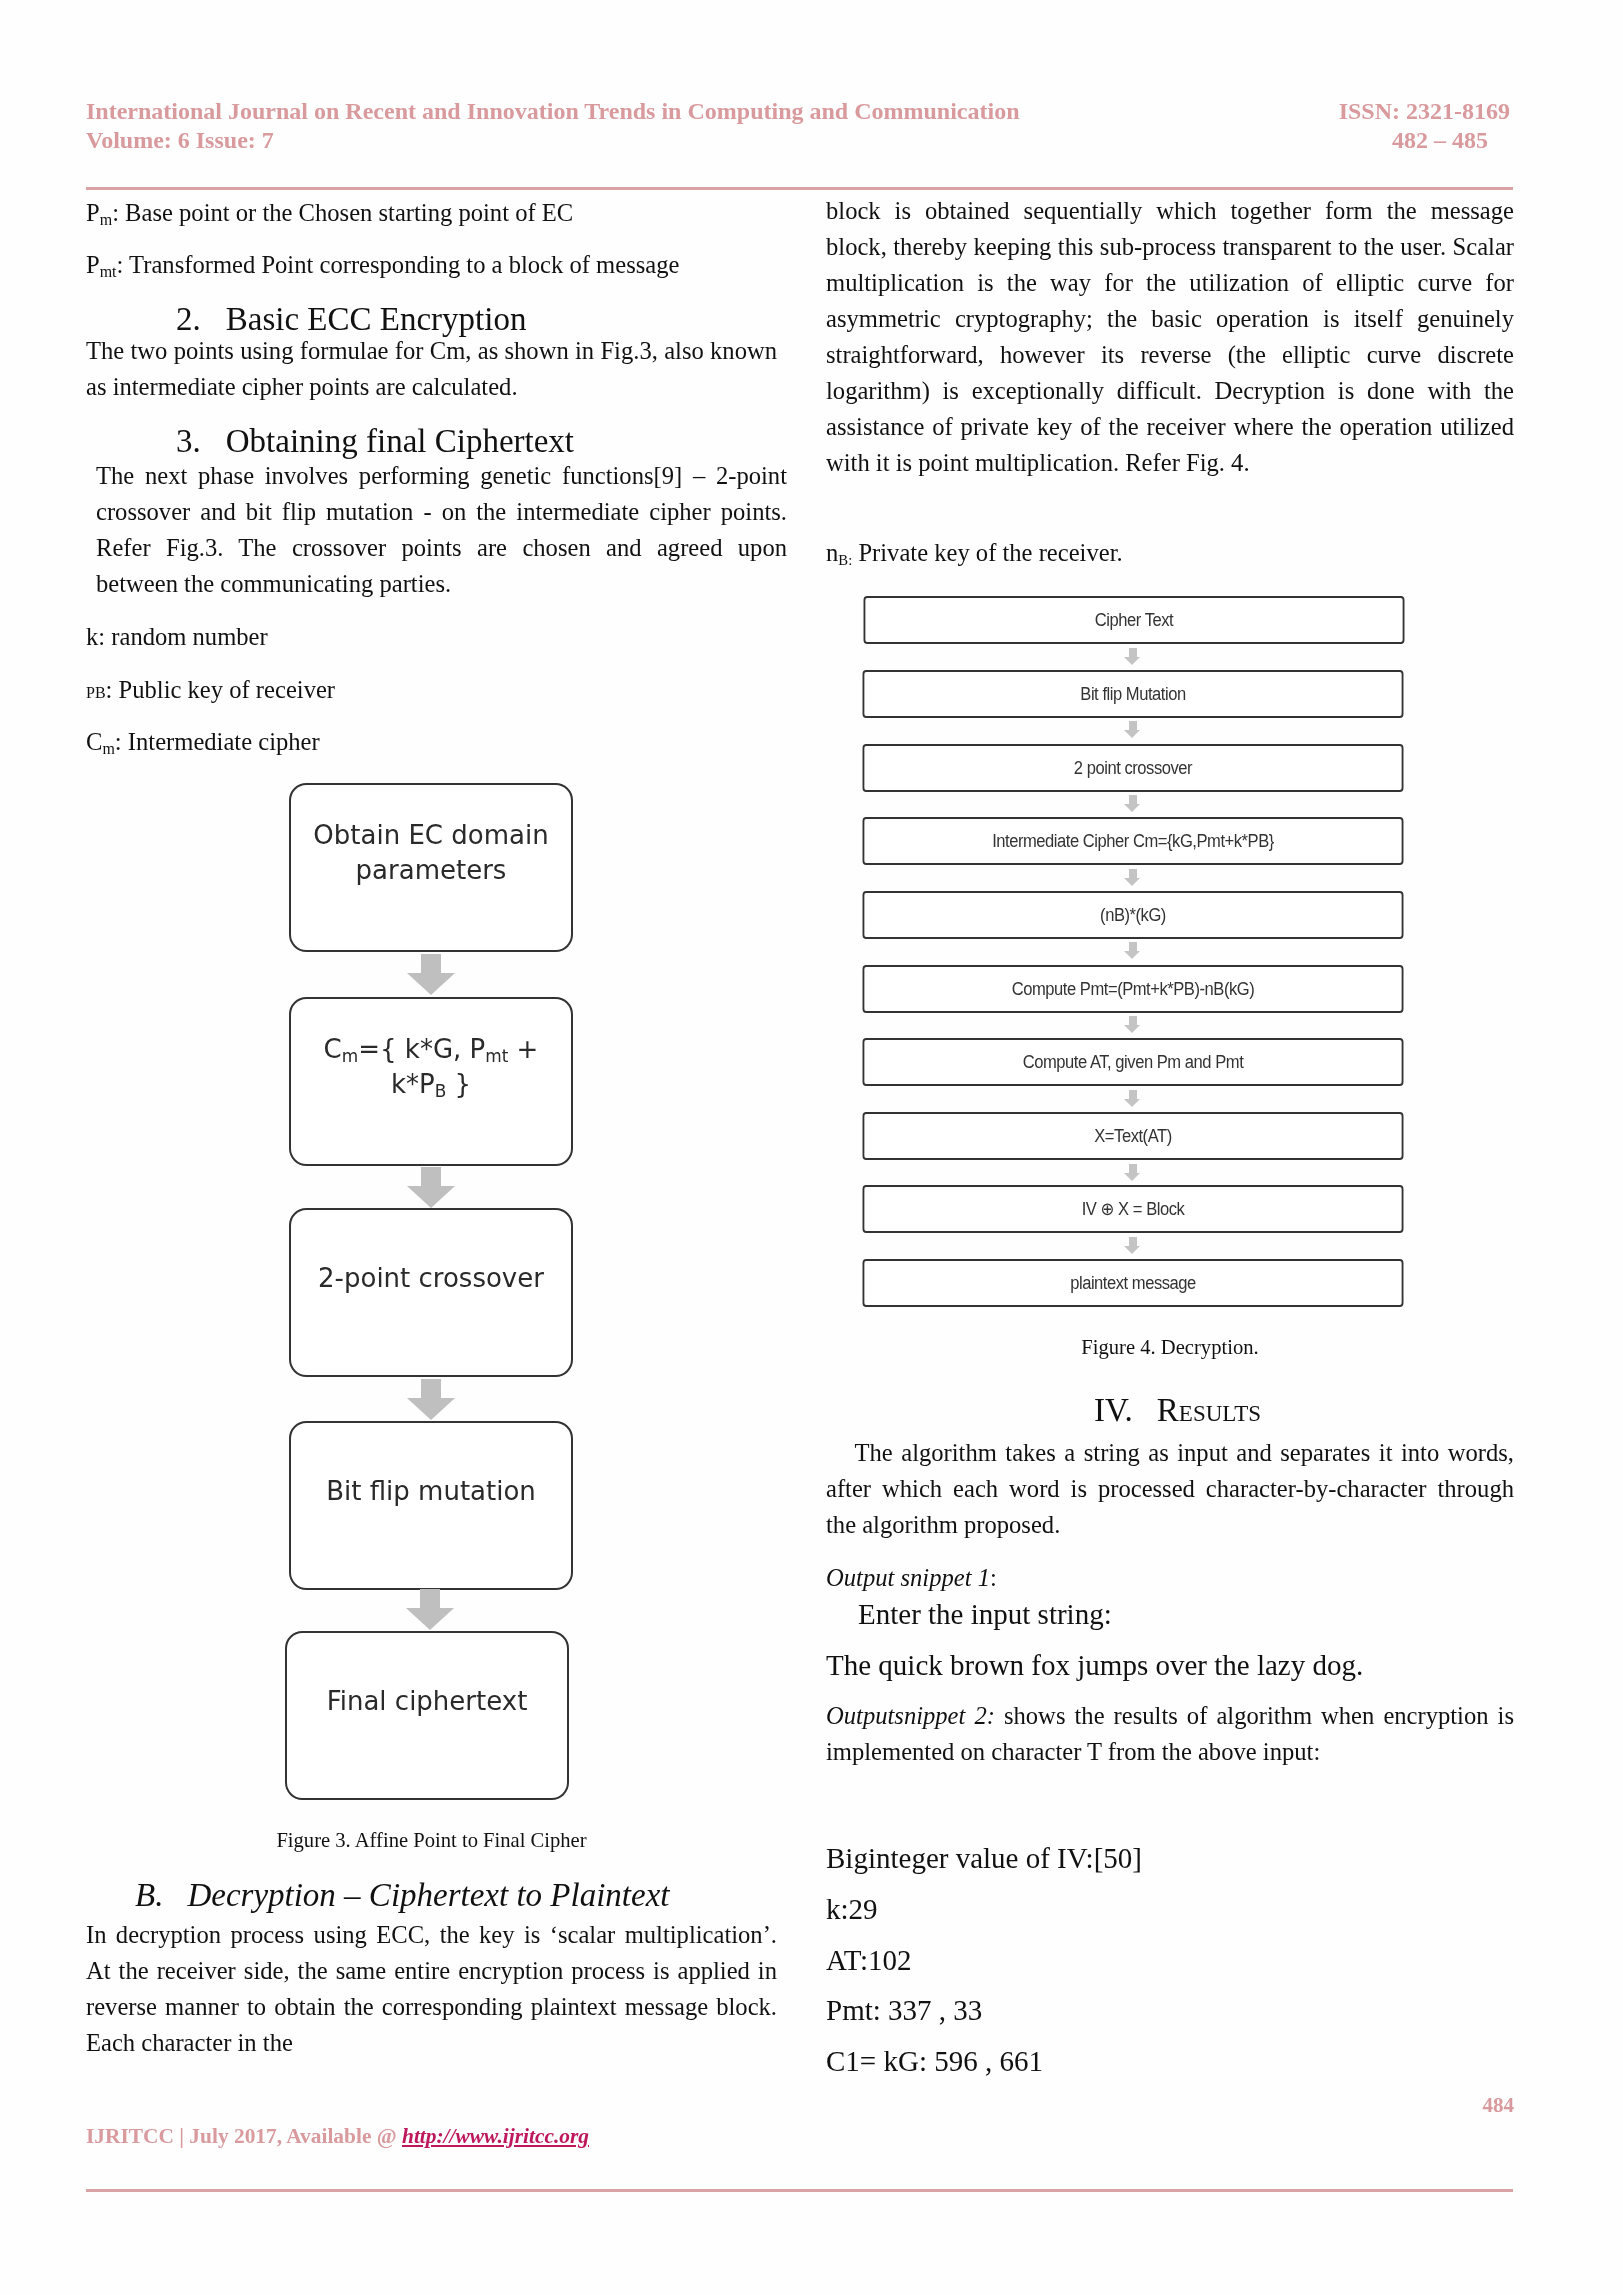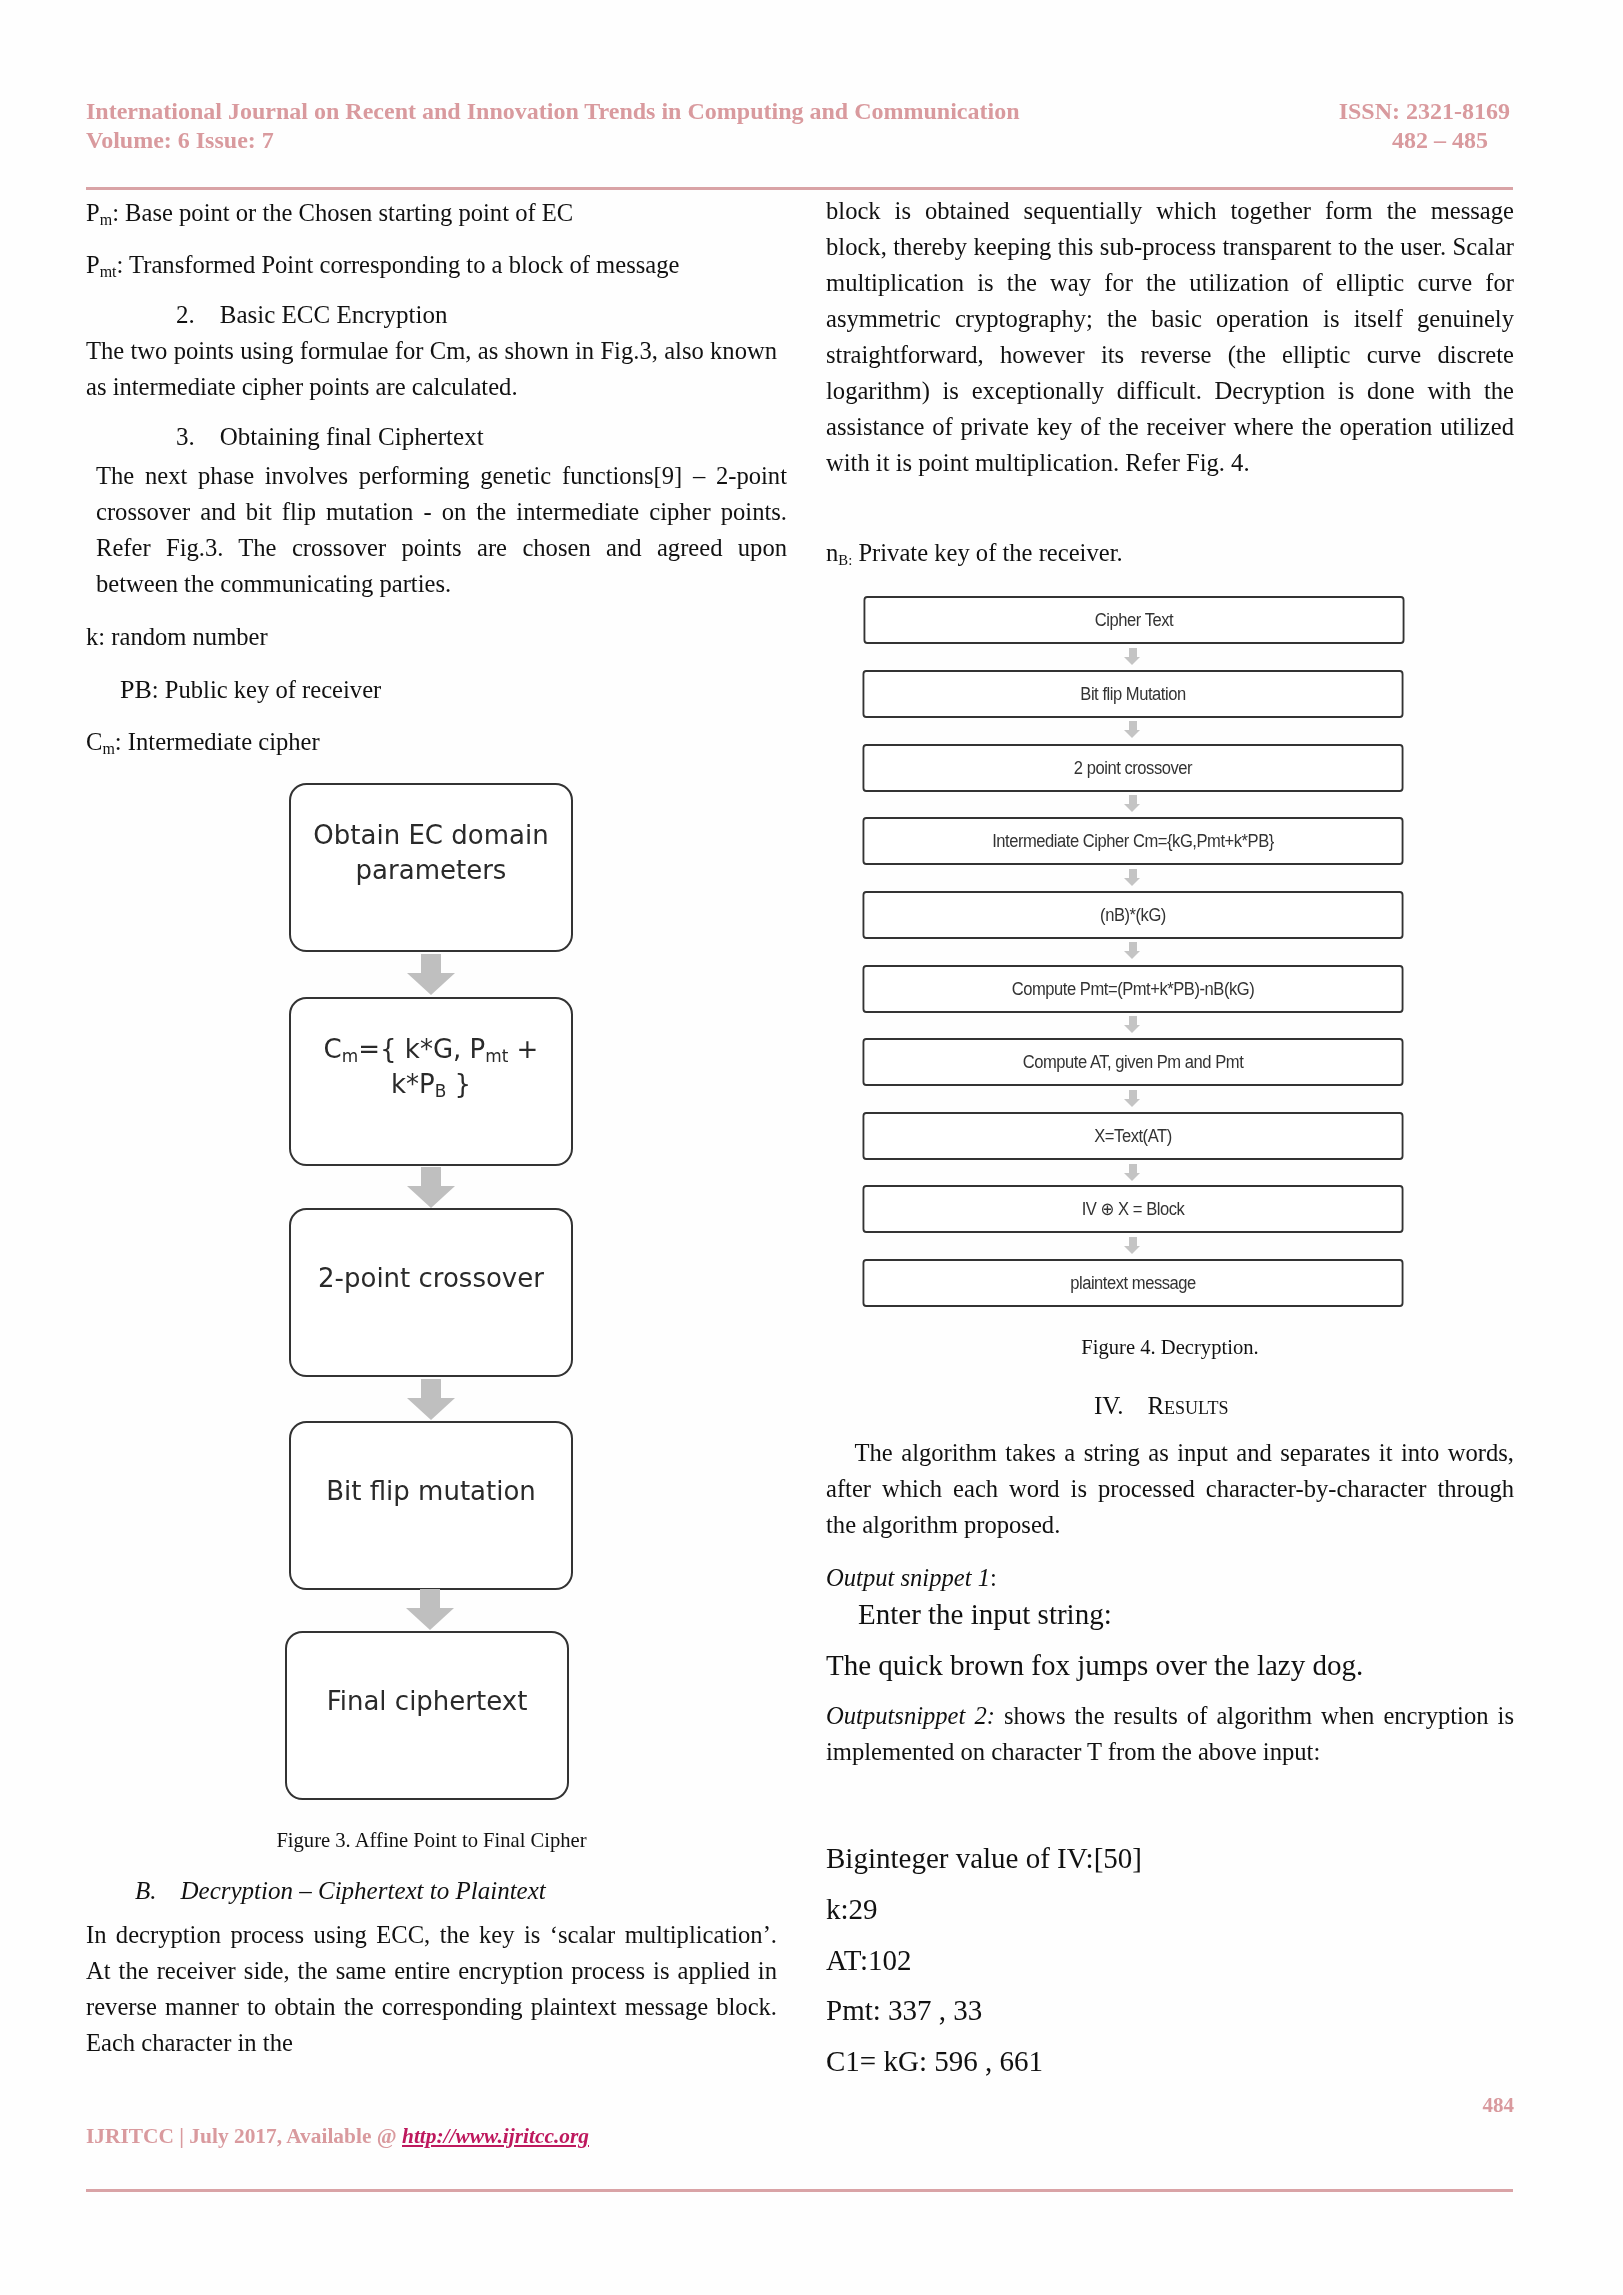--- a/index.html
+++ b/index.html
@@ -8,21 +8,21 @@
     background: #fefefe;
     font-family: "Liberation Serif", "DejaVu Serif", serif;
     color: #111;
   }
   .abs { position: absolute; }
   .hdr { color: #d99a9e; font-weight: bold; font-size: 24px; white-space: nowrap; }
   .rule { position: absolute; left: 86px; width: 1427px; height: 3.2px; background: #d9a3a6; }
   .txt { font-size: 24.6px; line-height: 36px; text-align: justify; }
   .txt p { margin: 0; }
   .line { font-size: 24.6px; line-height: 32px; white-space: nowrap; }
-  .heading { font-size: 25px; white-space: nowrap; }
+  .heading { font-size: 33px; white-space: nowrap; }
   .caption { font-size: 20.6px; text-align: center; white-space: nowrap; }
   .big { font-size: 29px; white-space: nowrap; }
   sub { font-size: 0.65em; vertical-align: -0.25em; line-height: 0; }
   .smallcaps { font-variant: small-caps; }
 
   
   .f3box {
     position: absolute; left: 289px; width: 284px; height: 169px;
     border: 2.4px solid #333; border-radius: 17.4px; background: #fff;
     display: flex; align-items: center; justify-content: center; text-align: center;
@@ -73,21 +73,21 @@
 <div class="abs heading" style="left:176px; top:423px;">
   <span>3.</span><span style="display:inline-block;width:25px;"></span><span>Obtaining final Ciphertext</span>
 </div>
 <div class="abs txt" style="left:96px; top:458px; width:691px;">
   <p>The next phase involves performing genetic functions[9] – 2-point crossover and bit flip mutation - on the intermediate cipher points. Refer Fig.3. The crossover points are chosen and agreed upon between the communicating parties.</p>
 </div>
 <div class="abs line" style="left:86px; top:621px;">
   <span>k</span><span>: random number</span>
 </div>
 <div class="abs line" style="left:86px; top:674px;">
-  <span style="font-size:26px;margin-left:34px;">PB</span><span>: Public key of receiver</span>
+  <span style="font-size:16px;">PB</span><span>: Public key of receiver</span>
 </div>
 <div class="abs line" style="left:86px; top:726px;">
   <span>C</span><sub>m</sub><span>: Intermediate cipher</span>
 </div>
 
 <div>
   <div class="f3box" style="top:783px;">
     <span>Obtain EC domain parameters</span>
   </div>
   <div class="f3arrow" style="left:407px; top:954px;">

